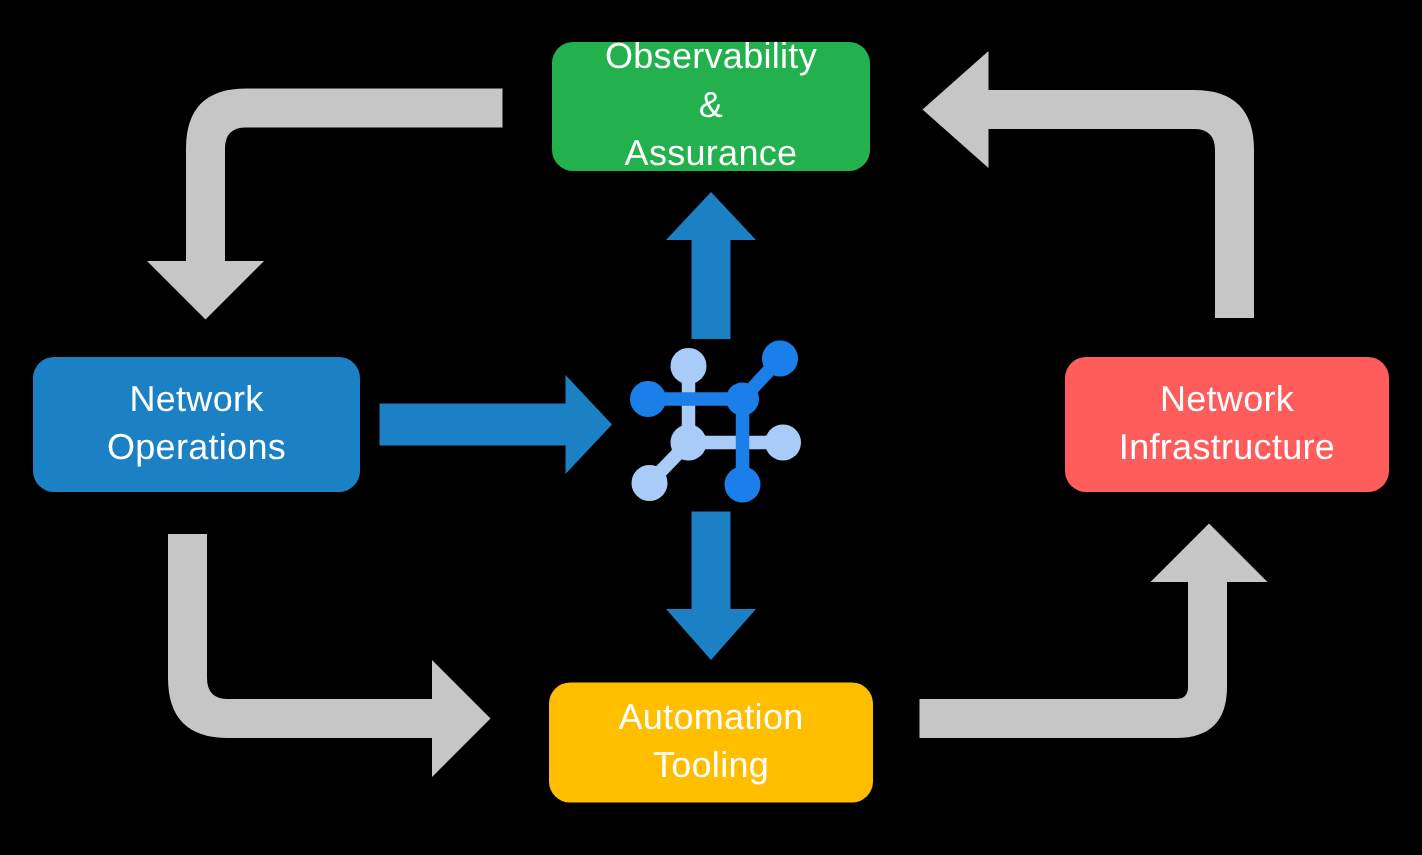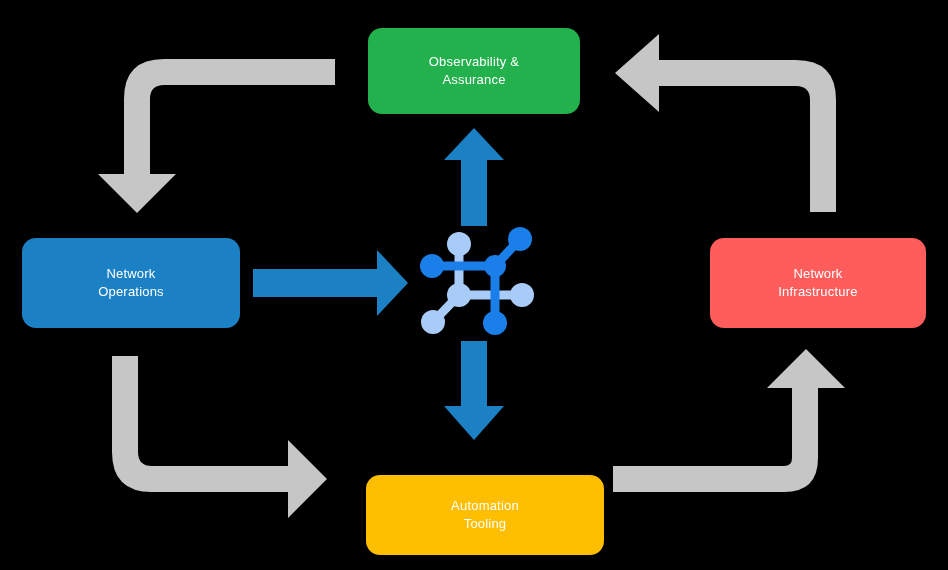--- a/index.html
+++ b/index.html
@@ -16,33 +16,33 @@
     font-family: "Liberation Sans", sans-serif;
   }
   .node-box {
     position: absolute;
     border-radius: 14px;
     display: flex;
     align-items: center;
     justify-content: center;
     text-align: center;
     color: #ffffff;
-    font-size: 13px;
+    font-size: 24px;
     line-height: 1.35;
     font-weight: 400;
     letter-spacing: 0.2px;
     box-sizing: border-box;
     padding: 4px 28px;
   }
   .node-box span { display: block; white-space: pre-line; }
 
   #box-observability { left: 368px; top: 28px;  width: 212px; height: 86px; background: #22B14C; }
   #box-operations    { left: 22px;  top: 238px; width: 218px; height: 90px; background: #1B81C4; }
   #box-infrastructure{ left: 710px; top: 238px; width: 216px; height: 90px; background: #FF5C5C; }
-  #box-automation    { left: 366px; top: 455px; width: 238px; height: 80px; background: #FFBF00; margin-top: 20px; }
+  #box-automation    { left: 366px; top: 455px; width: 216px; height: 80px; background: #FFBF00; }
 
   .svg-layer {
     position: absolute;
     left: 0; top: 0;
     width: 948px;
     height: 570px;
     pointer-events: none;
   }
 </style>
 </head>

